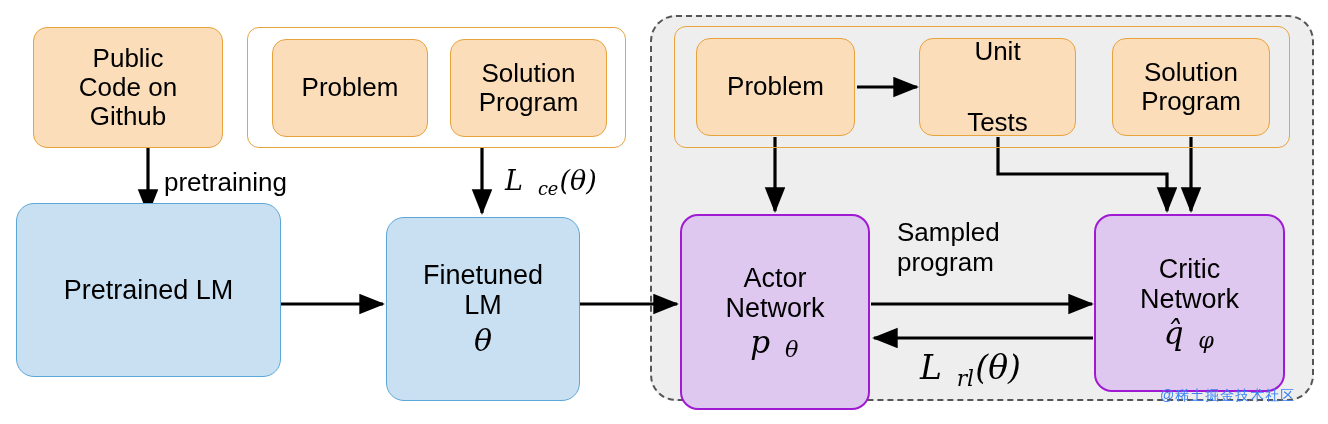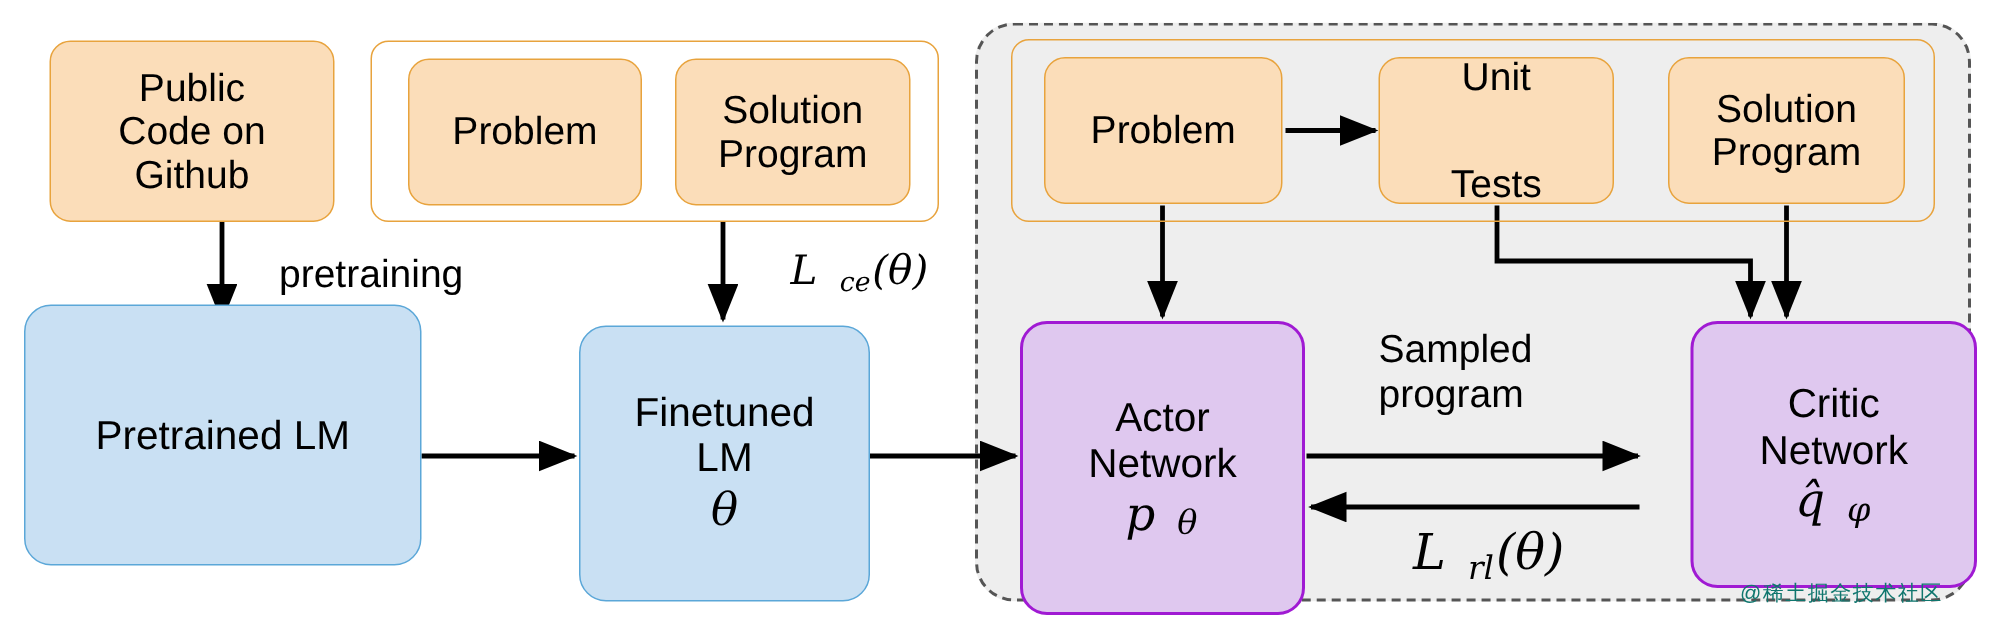--- a/index.html
+++ b/index.html
@@ -11,32 +11,32 @@
         align-items:center;justify-content:center;text-align:center;color:#000;
         line-height:1.12;}
 
   .orange{background:#fbddb9;border:1.6px solid #e8a33d;border-radius:14px;}
   .blue{background:#c9e0f3;border:1.6px solid #5ba7d8;border-radius:18px;}
   .purple{background:#dfc8ef;border:2px solid #a01ad3;border-radius:18px;}
   .group-white{background:#ffffff;border:1.6px solid #e8a33d;border-radius:12px;}
   .group-orange{background:transparent;border:1.6px solid #e8a33d;border-radius:12px;}
   .rl-panel{background:#eeeeee;border:2px dashed #555555;border-radius:26px;}
 
-  .lbl{position:absolute;color:#000;white-space:nowrap;margin-left:22px;}
+  .lbl{position:absolute;color:#000;white-space:nowrap;}
 
   
   .math{font-family:"DejaVu Serif","Liberation Serif",serif;font-style:italic;}
   .mathsub{font-size:0.66em;position:relative;top:0.30em;left:-0.06em;
            font-family:"DejaVu Serif","Liberation Serif",serif;font-style:italic;padding-left:16px;}
   .scriptL{font-family:"DejaVu Serif","Liberation Serif",serif;font-style:italic;}
 
   
   #arrows{position:absolute;left:0;top:0;width:1328px;height:424px;pointer-events:none;}
 
-  .wm{position:absolute;color:#0f766e;font-size:14px;letter-spacing:1px;white-space:nowrap;}
+  .wm{position:absolute;color:#3b82f6;font-size:14px;letter-spacing:1px;white-space:nowrap;}
 </style>
 </head>
 <body>
 
 <div id="stage">
 
   <div class="node rl-panel" style="left:650px;top:15px;width:664px;height:386px;"></div>
 
   <svg id="arrows" viewBox="0 0 1328 424">
     <defs>
@@ -118,21 +118,21 @@
     <span>Solution</span>
     <span>Program</span>
   </div>
 
   <div class="node purple" style="left:680px;top:214px;width:190px;height:196px;font-size:27px;">
     <span>Actor</span>
     <span>Network</span>
     <span style="font-size:31px;margin-top:2px;"><span class="math">p</span><span class="mathsub" style="font-size:0.72em;top:0.16em;">θ</span></span>
   </div>
 
-  <div class="node purple" style="left:1094px;top:214px;width:191px;height:178px;font-size:27px;margin-left:33px;">
+  <div class="node purple" style="left:1094px;top:214px;width:191px;height:178px;font-size:27px;">
     <span>Critic</span>
     <span>Network</span>
     <span style="font-size:31px;margin-top:2px;"><span class="math">q̂</span><span class="mathsub" style="font-size:0.72em;top:0.16em;">φ</span></span>
   </div>
 
   <div class="lbl" style="left:897px;top:218px;width:170px;text-align:left;font-size:26px;line-height:1.14;">
     <div>Sampled</div>
     <div>program</div>
   </div>
 

